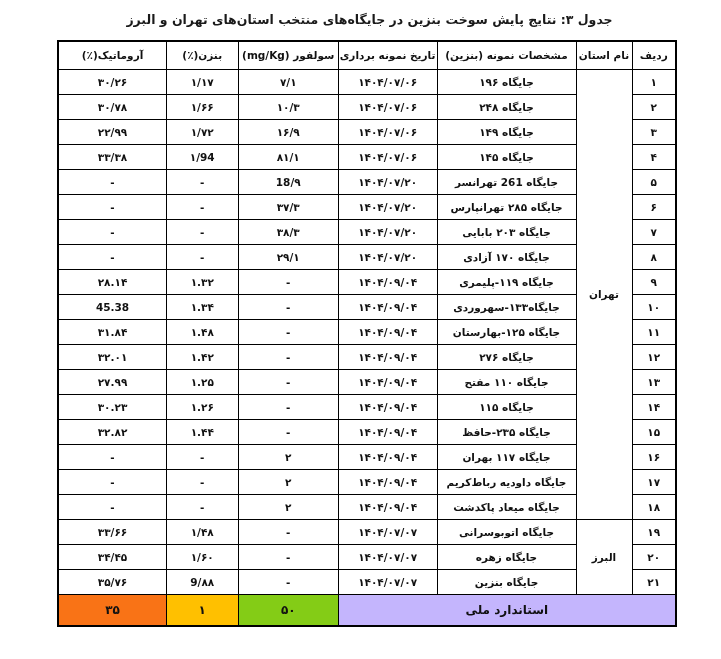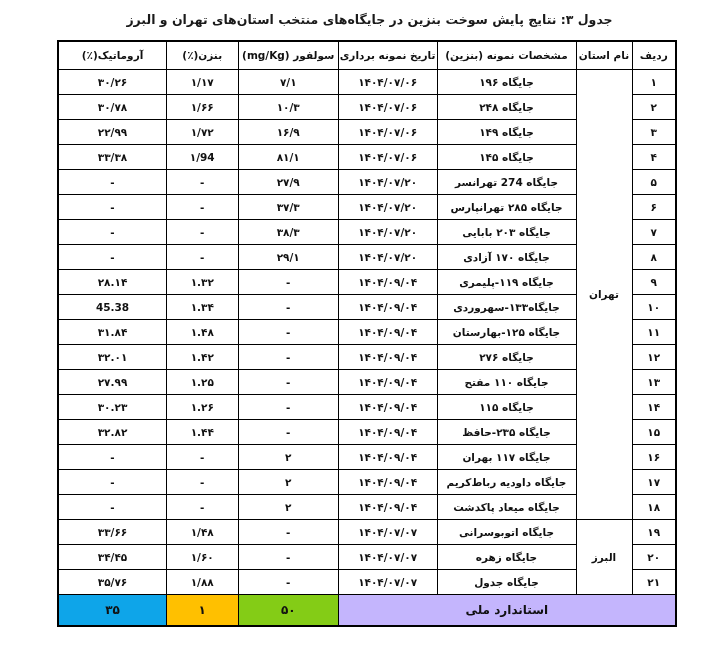--- a/index.html
+++ b/index.html
@@ -95,23 +95,23 @@
           <tr>
             <td>۴</td>
             <td>جایگاه ۱۴۵</td>
             <td>۱۴۰۴/۰۷/۰۶</td>
             <td>۸۱/۱</td>
             <td>۱/94</td>
             <td>۳۳/۳۸</td>
           </tr>
           <tr>
             <td>۵</td>
-            <td>جایگاه 274 تهرانسر</td>
-            <td>۱۴۰۴/۰۷/۲۰</td>
-            <td>۲۷/۹</td>
+            <td>جایگاه 261 تهرانسر</td>
+            <td>۱۴۰۴/۰۷/۲۰</td>
+            <td>18/۹</td>
             <td>-</td>
             <td>-</td>
           </tr>
           <tr>
             <td>۶</td>
             <td>جایگاه ۲۸۵ تهرانپارس</td>
             <td>۱۴۰۴/۰۷/۲۰</td>
             <td>۳۷/۳</td>
             <td>-</td>
             <td>-</td>
@@ -224,30 +224,30 @@
           <tr>
             <td>۲۰</td>
             <td>جایگاه زهره</td>
             <td>۱۴۰۴/۰۷/۰۷</td>
             <td>-</td>
             <td>۱/۶۰</td>
             <td>۳۴/۴۵</td>
           </tr>
           <tr>
             <td>۲۱</td>
-            <td>جایگاه جدول</td>
+            <td>جایگاه بنزین</td>
             <td>۱۴۰۴/۰۷/۰۷</td>
             <td>-</td>
-            <td>۱/۸۸</td>
+            <td>9/۸۸</td>
             <td>۳۵/۷۶</td>
           </tr>
         </tbody>
       <tbody>
         <tr class="standard-row">
           <td colspan="4" style="background: #c4b5fd;">استاندارد ملی</td>
           <td style="background: #84cc16;">۵۰</td>
           <td style="background: rgb(255, 192, 0);">۱</td>
-          <td style="background: #0ea5e9; margin-top: 16px;">۳۵</td>
+          <td style="background: #f97316; margin-top: 16px;">۳۵</td>
         </tr>
       </tbody>
     </table>
   </div>
 </div>
 
 </body></html>

